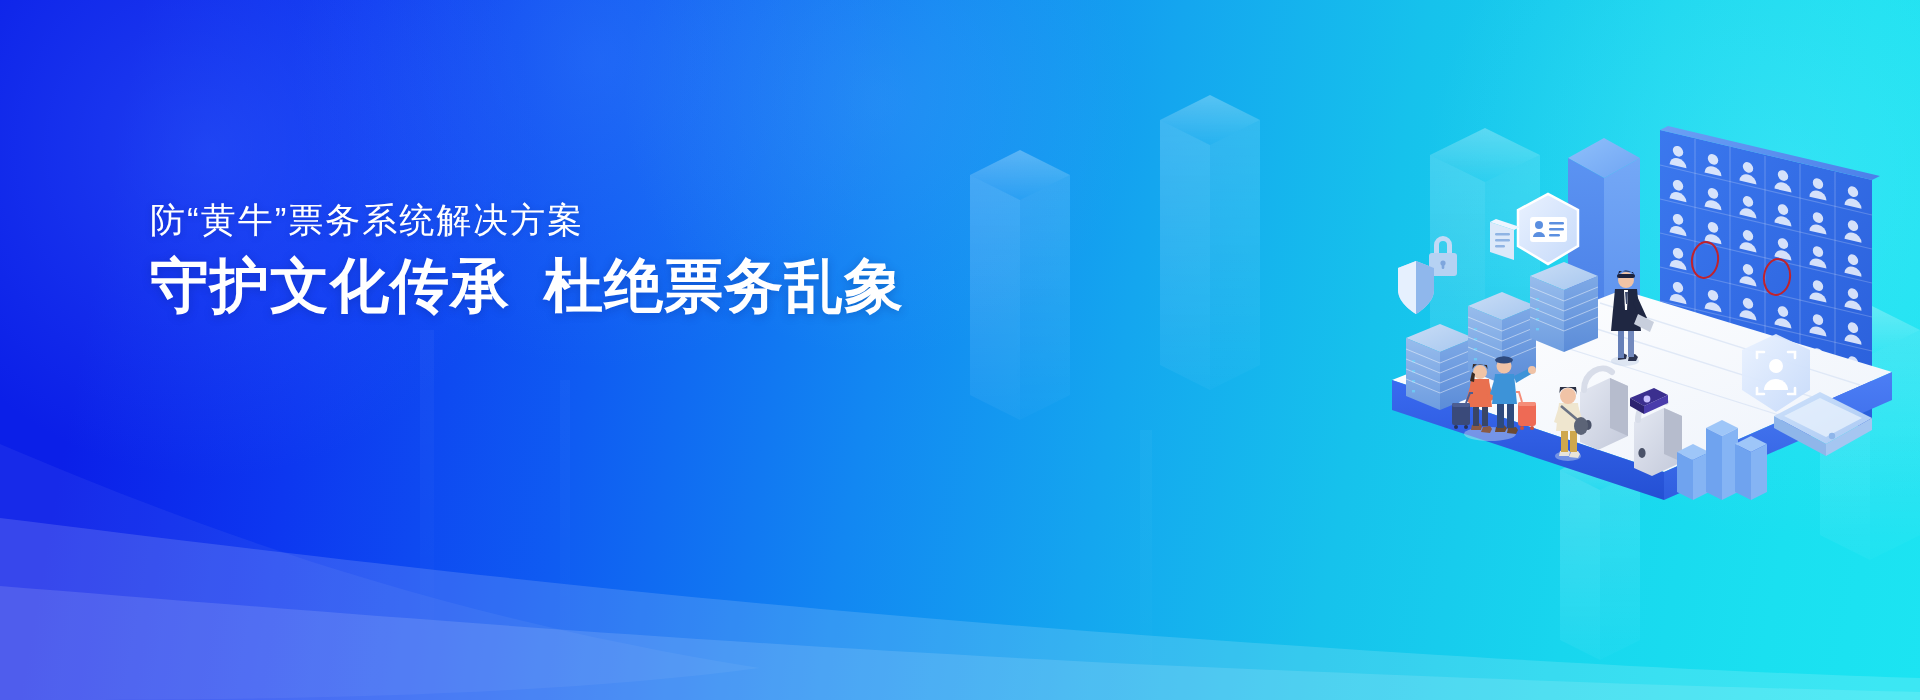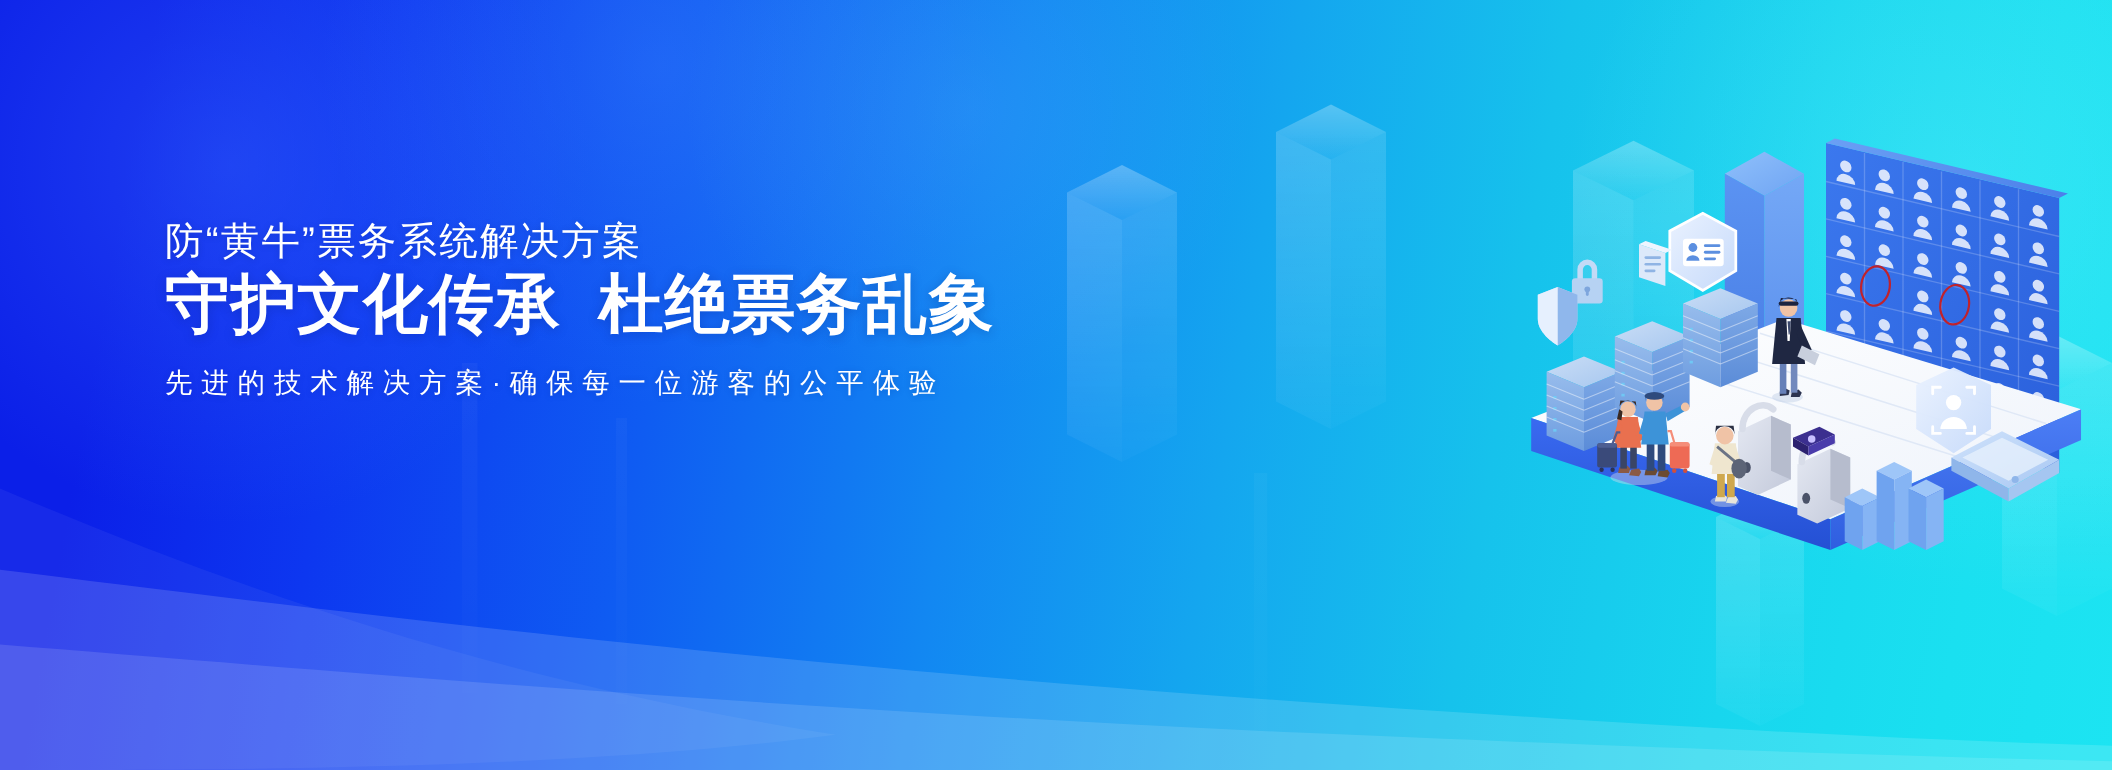--- a/index.html
+++ b/index.html
@@ -75,20 +75,21 @@
   }
   .eyebrow {
     font-size: 35px;
     letter-spacing: 2px;
     line-height: 1.25;
     font-weight: 400;
     text-shadow: 0 1px 6px rgba(0,30,120,.25);
     white-space: nowrap;
   }
   .headline {
+    margin-top: 10px;
     font-size: 59px;
     font-weight: 700;
     letter-spacing: 1px;
     line-height: 1.16;
     text-shadow: 0 2px 10px rgba(0,30,120,.28);
     white-space: nowrap;
   }
   .headline .gap { display: inline-block; width: 34px; }
   .subline {
     margin-top: 22px;
@@ -171,21 +172,20 @@
     <path d="M0,118 C 260,150 620,196 1100,232 C 1460,258 1720,272 1920,278 L1920,300 L0,300 Z" fill="#ffffff" opacity="0.14"></path>
     <path d="M0,186 C 300,210 700,244 1180,266 C 1500,280 1740,288 1920,292 L1920,300 L0,300 Z" fill="#ffffff" opacity="0.12"></path>
     <path d="M0,44 C 180,120 420,214 760,268 C 520,300 200,300 0,300 Z" fill="#ffffff" opacity="0.05"></path>
   </svg>
 
   <div class="copy">
     <div class="eyebrow">防“黄牛”票务系统解决方案</div>
     <div class="headline">
       <span>守护文化传承</span><span class="gap"></span><span>杜绝票务乱象</span>
     </div>
-    <div class="subline">先进的技术解决方案·确保每一位游客的公平体验</div>
   </div>
 
   <svg class="illustration" viewBox="0 0 520 400">
     <defs>
       <linearGradient id="platTop" x1="0" y1="0" x2="1" y2="1">
         <stop offset="0%" stop-color="#ffffff"></stop>
         <stop offset="100%" stop-color="#eef3fb"></stop>
       </linearGradient>
       <linearGradient id="platSide" x1="0" y1="0" x2="0" y2="1">
         <stop offset="0%" stop-color="#4c7ef5"></stop>

